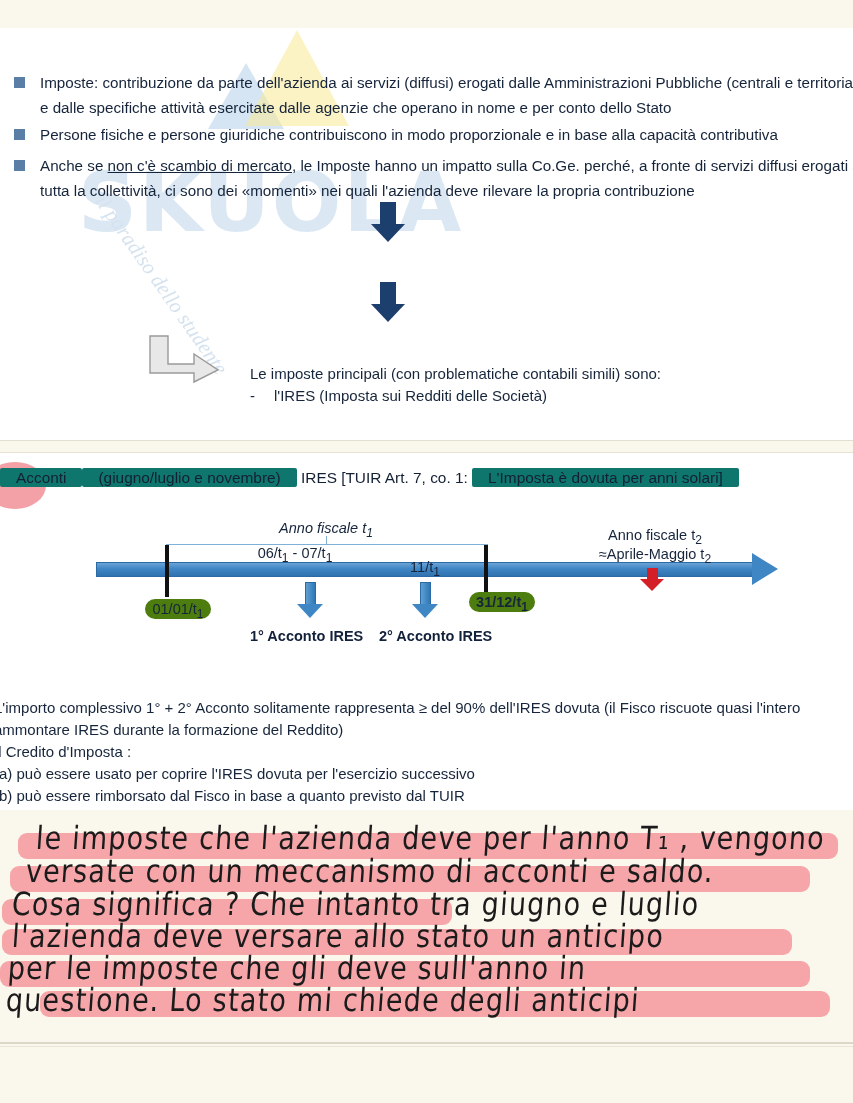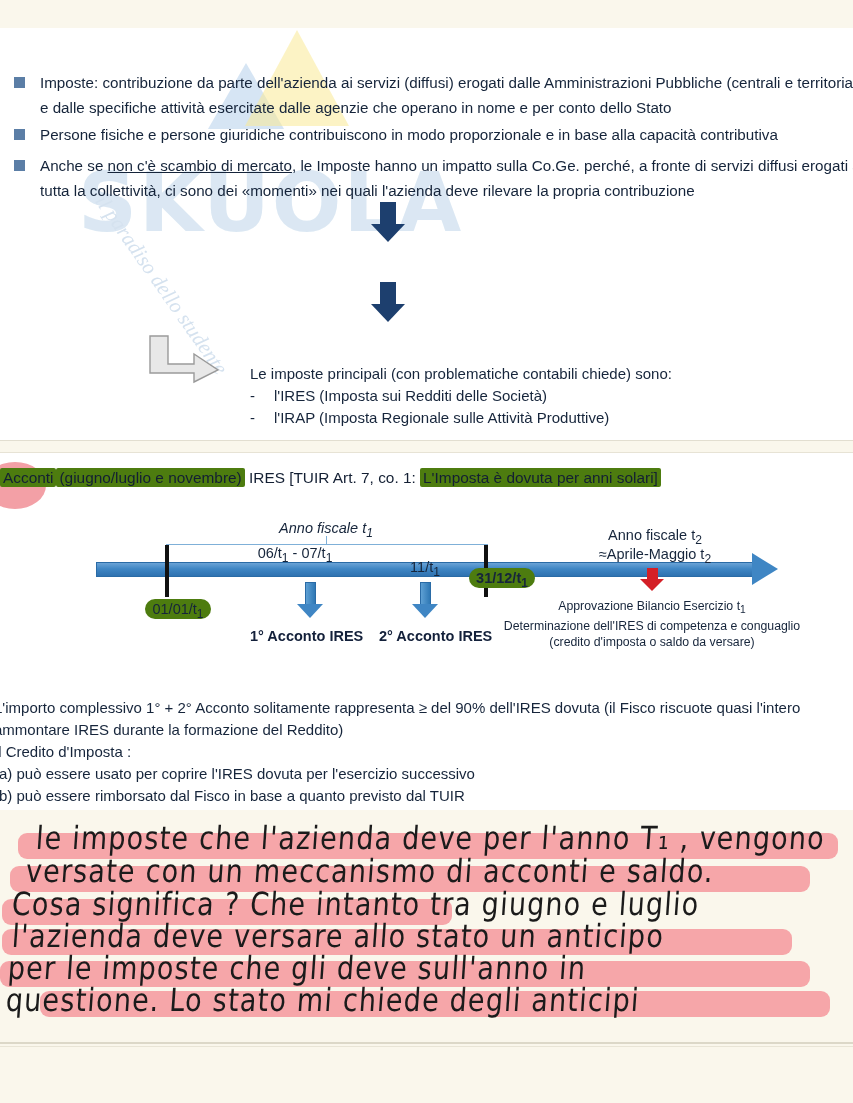--- a/index.html
+++ b/index.html
@@ -132,22 +132,22 @@
     position: absolute;
     z-index: 3;
     font-size: 15px;
     line-height: 23px;
     color: #16253b;
   }
   .dash { display: inline-block; width: 24px; }
 
   
   .hl-pink {
-    background: #4d7c0f;
-    padding: 1px 3px;
+    background: #0f766e;
+    padding: 1px 16px;
     border-radius: 2px;
   }
   .hl-green {
     background: #4d7c0f;
     padding: 2px 7px;
     border-radius: 11px;
   }
   #pink-blob {
     position: absolute;
     left: -16px; top: 462px;
@@ -364,23 +364,22 @@
   <div class="arrow-navy" style="left:371px; top:282px;">
     <div class="shaft"></div>
       <div class="head"></div>
   </div>
 
 
   <svg id="elbow-arrow" style="left:148px; top:334px;" width="72" height="50" viewBox="0 0 72 50">
     <path d="M2,2 L20,2 L20,30 L46,30 L46,20 L70,36 L46,48 L46,39 L2,39 Z" fill="#e8e8e8" stroke="#9a9a9a" stroke-width="1.4"></path>
   </svg>
 
-  <div class="list-line" style="left:250px; top:362px;">Le imposte principali (con problematiche contabili chiede) sono:</div>
+  <div class="list-line" style="left:250px; top:362px;">Le imposte principali (con problematiche contabili simili) sono:</div>
   <div class="list-line" style="left:250px; top:384px;"><span class="dash">-</span><span>l'IRES (Imposta sui Redditi delle Società)</span></div>
-  <div class="list-line" style="left:250px; top:406px;"><span class="dash">-</span><span>l'IRAP (Imposta Regionale sulle Attività Produttive)</span></div>
 
   <div class="slide" id="slide-two"></div>
 
   <div id="pink-blob"></div>
 
   <div id="acconti-header">
     <span class="hl-pink">Acconti</span><span class="hl-pink">(giugno/luglio e novembre)</span><span> IRES [TUIR Art. 7, co. 1: </span><span class="hl-pink">L'Imposta è dovuta per anni solari]</span>
   </div>
 
   <div id="timeline-bar"></div>
@@ -408,43 +407,38 @@
     <span>Anno fiscale t</span><sub>2</sub>
   </div>
   <div class="tl-label" style="left:570px; top:546px; width:170px;">
     <span>≈Aprile-Maggio t</span><sub>2</sub>
   </div>
 
   <div class="tl-label" style="left:133px; top:601px; width:90px;">
     <span class="hl-green"><span>01/01/t</span><sub>1</sub></span>
   </div>
 
-  <div class="tl-label" style="left:452px; top:570px; width:100px; font-weight:700;">
+  <div class="tl-label" style="left:452px; top:594px; width:100px; font-weight:700;">
     <span class="hl-green"><span>31/12/t</span><sub>1</sub></span>
   </div>
 
   <div class="arrow-blue" style="left:297px; top:582px;">
     <div class="shaft"></div>
       <div class="head"></div>
   </div>
   <div class="arrow-blue" style="left:412px; top:582px;">
     <div class="shaft"></div>
       <div class="head"></div>
   </div>
   <div class="acc-caption" style="left:250px; top:628px;">1° Acconto IRES</div>
   <div class="acc-caption" style="left:379px; top:628px;">2° Acconto IRES</div>
 
   <div class="arrow-red" style="left:640px; top:568px;">
     <div class="shaft"></div>
       <div class="head"></div>
-  </div>
-  <div class="approv-caption" style="left:487px; top:598px;">
-    <div><span>Approvazione Bilancio Esercizio t</span><sub>1</sub></div>
-    <div>Determinazione dell'IRES di competenza e conguaglio</div>
-    <div>(credito d'imposta o saldo da versare)</div>
   </div>
 
   <div class="body-line" style="left:-6px; top:697px;">L'importo complessivo 1° + 2° Acconto solitamente rappresenta ≥ del 90% dell'IRES dovuta (il Fisco riscuote quasi l'intero</div>
   <div class="body-line" style="left:-6px; top:719px;">ammontare IRES durante la formazione del Reddito)</div>
   <div class="body-line" style="left:-6px; top:741px;">Il Credito d'Imposta :</div>
   <div class="body-line" style="left:-6px; top:763px;">(a)  può essere usato per coprire l'IRES dovuta per l'esercizio successivo</div>
   <div class="body-line" style="left:-6px; top:785px;">(b)  può essere rimborsato dal Fisco in base a quanto previsto dal TUIR</div>
 
   <div id="hand-area"></div>
 

